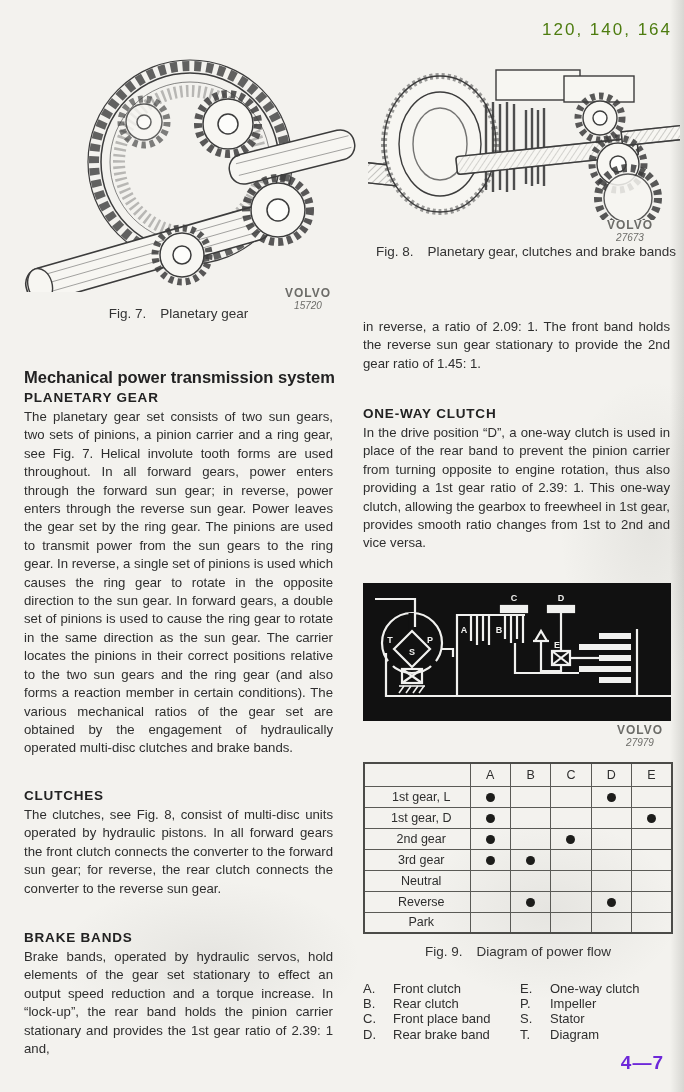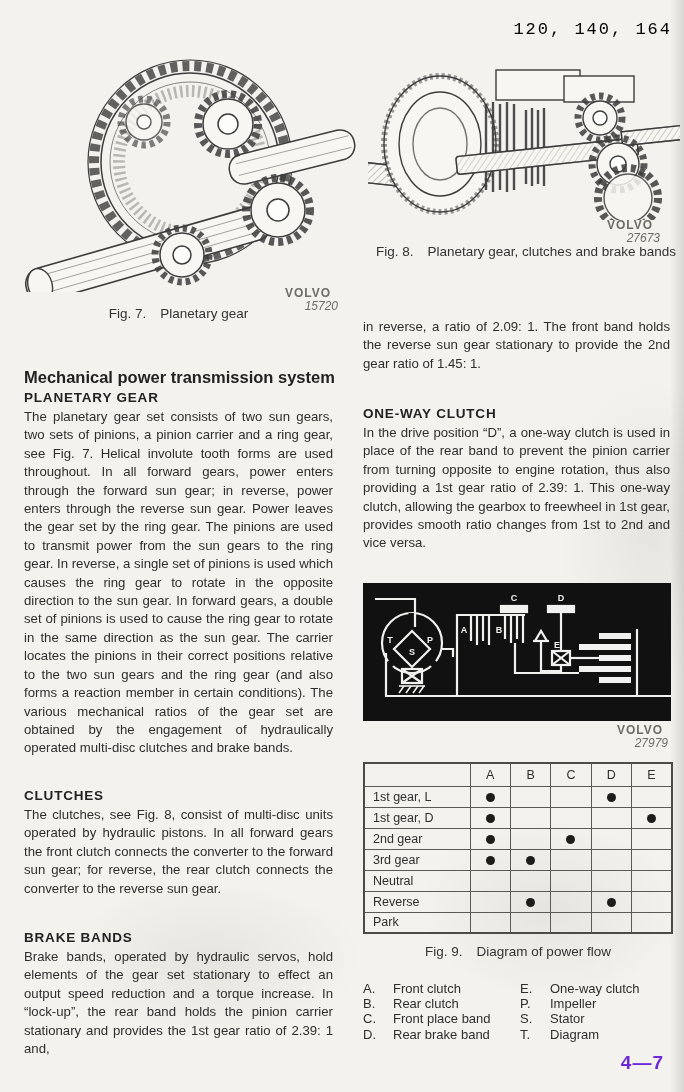--- a/index.html
+++ b/index.html
@@ -8,37 +8,37 @@
     position:relative; width:684px; height:1092px; margin:0 auto;
     background:#f3f2ee;
     font-family:"Liberation Sans", sans-serif;
     color:#2b2b2b; overflow:hidden;
   }
   .blotch { position:absolute; border-radius:50%; pointer-events:none;
     background:radial-gradient(closest-side, rgba(110,110,105,0.10), rgba(110,110,105,0)); }
   .gutter { position:absolute; right:0; top:0; width:14px; height:100%;
     background:linear-gradient(to left, rgba(90,90,85,0.18), rgba(90,90,85,0)); }
   .header-models { position:absolute; top:20px; right:12px;
-    font-size:17px; letter-spacing:2px; color:#000000;font-family:Liberation Mono, monospace; }
+    font-size:17px; letter-spacing:2px; color:#4d7c0f; }
   .figure-svg { position:absolute; }
   .credit { position:absolute; text-align:center; color:#6c6c68; line-height:1.1; }
   .credit .c-name { display:block; font-size:12px; font-weight:bold; letter-spacing:1px; }
-  .credit .c-num  { display:block; font-size:12px; font-style:italic;text-align:right; }
+  .credit .c-num  { display:block; font-size:10px; font-style:italic; }
   .caption { position:absolute; font-size:13.5px; color:#333; text-align:center; }
   .caption .cap-text { margin-left:14px; }
   .body-text { position:absolute; font-size:13.2px; line-height:18.4px;
     text-align:justify; color:#2e2e2e; }
   .main-title { position:absolute; font-size:16.5px; font-weight:700;
     white-space:nowrap; color:#222; }
   .sub-head { position:absolute; font-size:13.5px; font-weight:700;
     letter-spacing:0.8px; color:#222; }
   .flow-table { position:absolute; left:363px; top:762px; width:310px;
     border-collapse:collapse; table-layout:fixed;
     border:2px solid #4b4b48; font-size:12.5px; color:#2e2e2e; }
-  .flow-table th, .flow-table td { border:1.3px solid #5a5a56; }
+  .flow-table th, .flow-table td { border:1.3px solid #5a5a56;text-align:center; }
   .flow-table th { height:23px; font-weight:normal; text-align:center; }
   .flow-table td { height:21px; }
   .flow-table td.rowlab { padding-left:8px; }
   .flow-table td.cell { text-align:center; vertical-align:middle; }
   .dot { display:inline-block; width:9px; height:9px; border-radius:50%;
     background:#1d1d1b; vertical-align:middle; }
   .legend { position:absolute; left:363px; top:981px; width:312px;
     display:flex; font-size:13px; color:#2e2e2e; }
   .legend .lg-col { width:157px; }
   .legend .lg-col + .lg-col { width:155px; }

